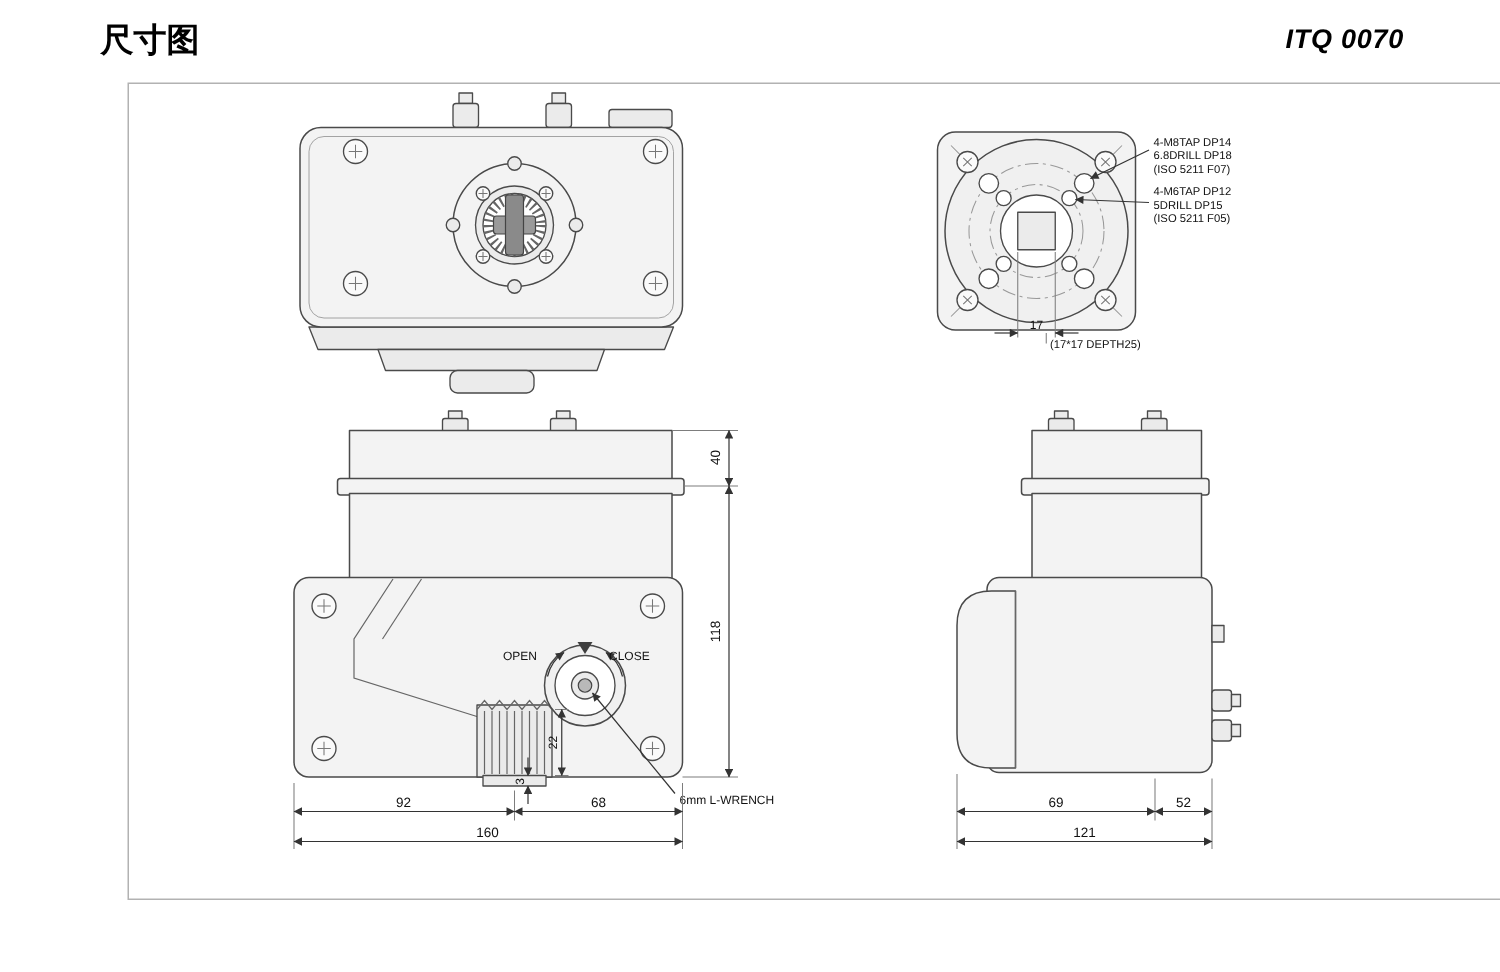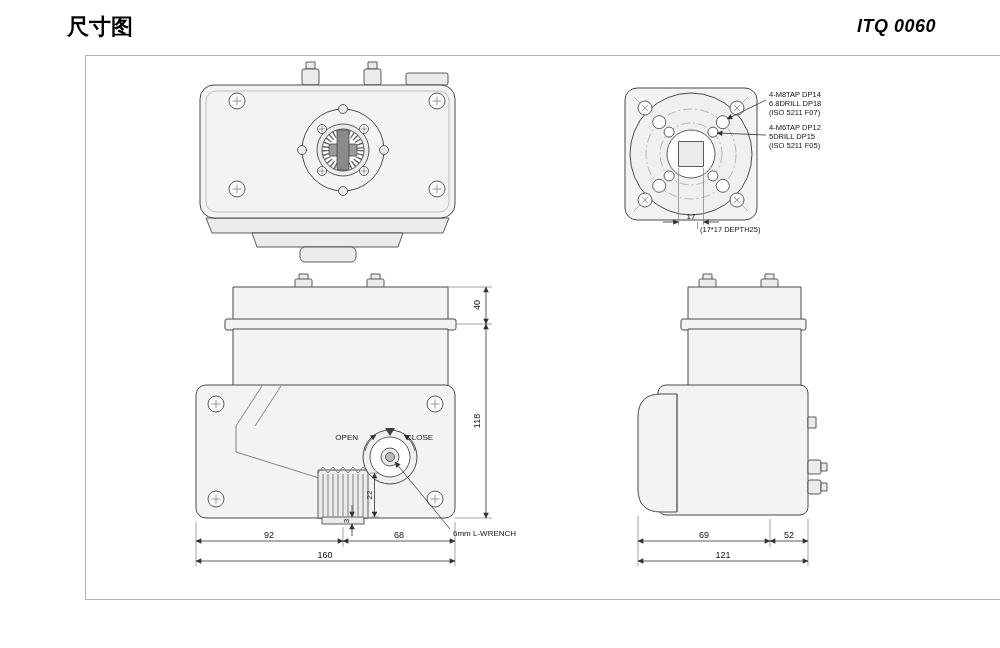--- a/index.html
+++ b/index.html
@@ -25,21 +25,21 @@
   text  { font-family:"Liberation Sans","DejaVu Sans",sans-serif; fill:#111; }
   .t9  { font-size:9px; }
   .t8  { font-size:8px; }
   .t75 { font-size:7.5px; }
 </style>
 </head>
 <body>
 
 <div>
   <h1 class="title">尺寸图</h1>
-  <div class="model">ITQ 0060</div>
+  <div class="model">ITQ 0070</div>
 
   <div class="frame">
     <svg width="848" height="543" viewBox="86 56 848 543">
       <defs>
         <marker id="arr" viewBox="0 0 10 10" refX="9.5" refY="5" markerWidth="9" markerHeight="7" orient="auto-start-reverse">
           <path d="M0,0 L10,5 L0,10 z" fill="#333"></path>
         </marker>
         <g id="scr8">
             <circle r="8" class="scr"></circle>
             <path d="M-4.5,0H4.5M0,-4.5V4.5" class="thin"></path>

